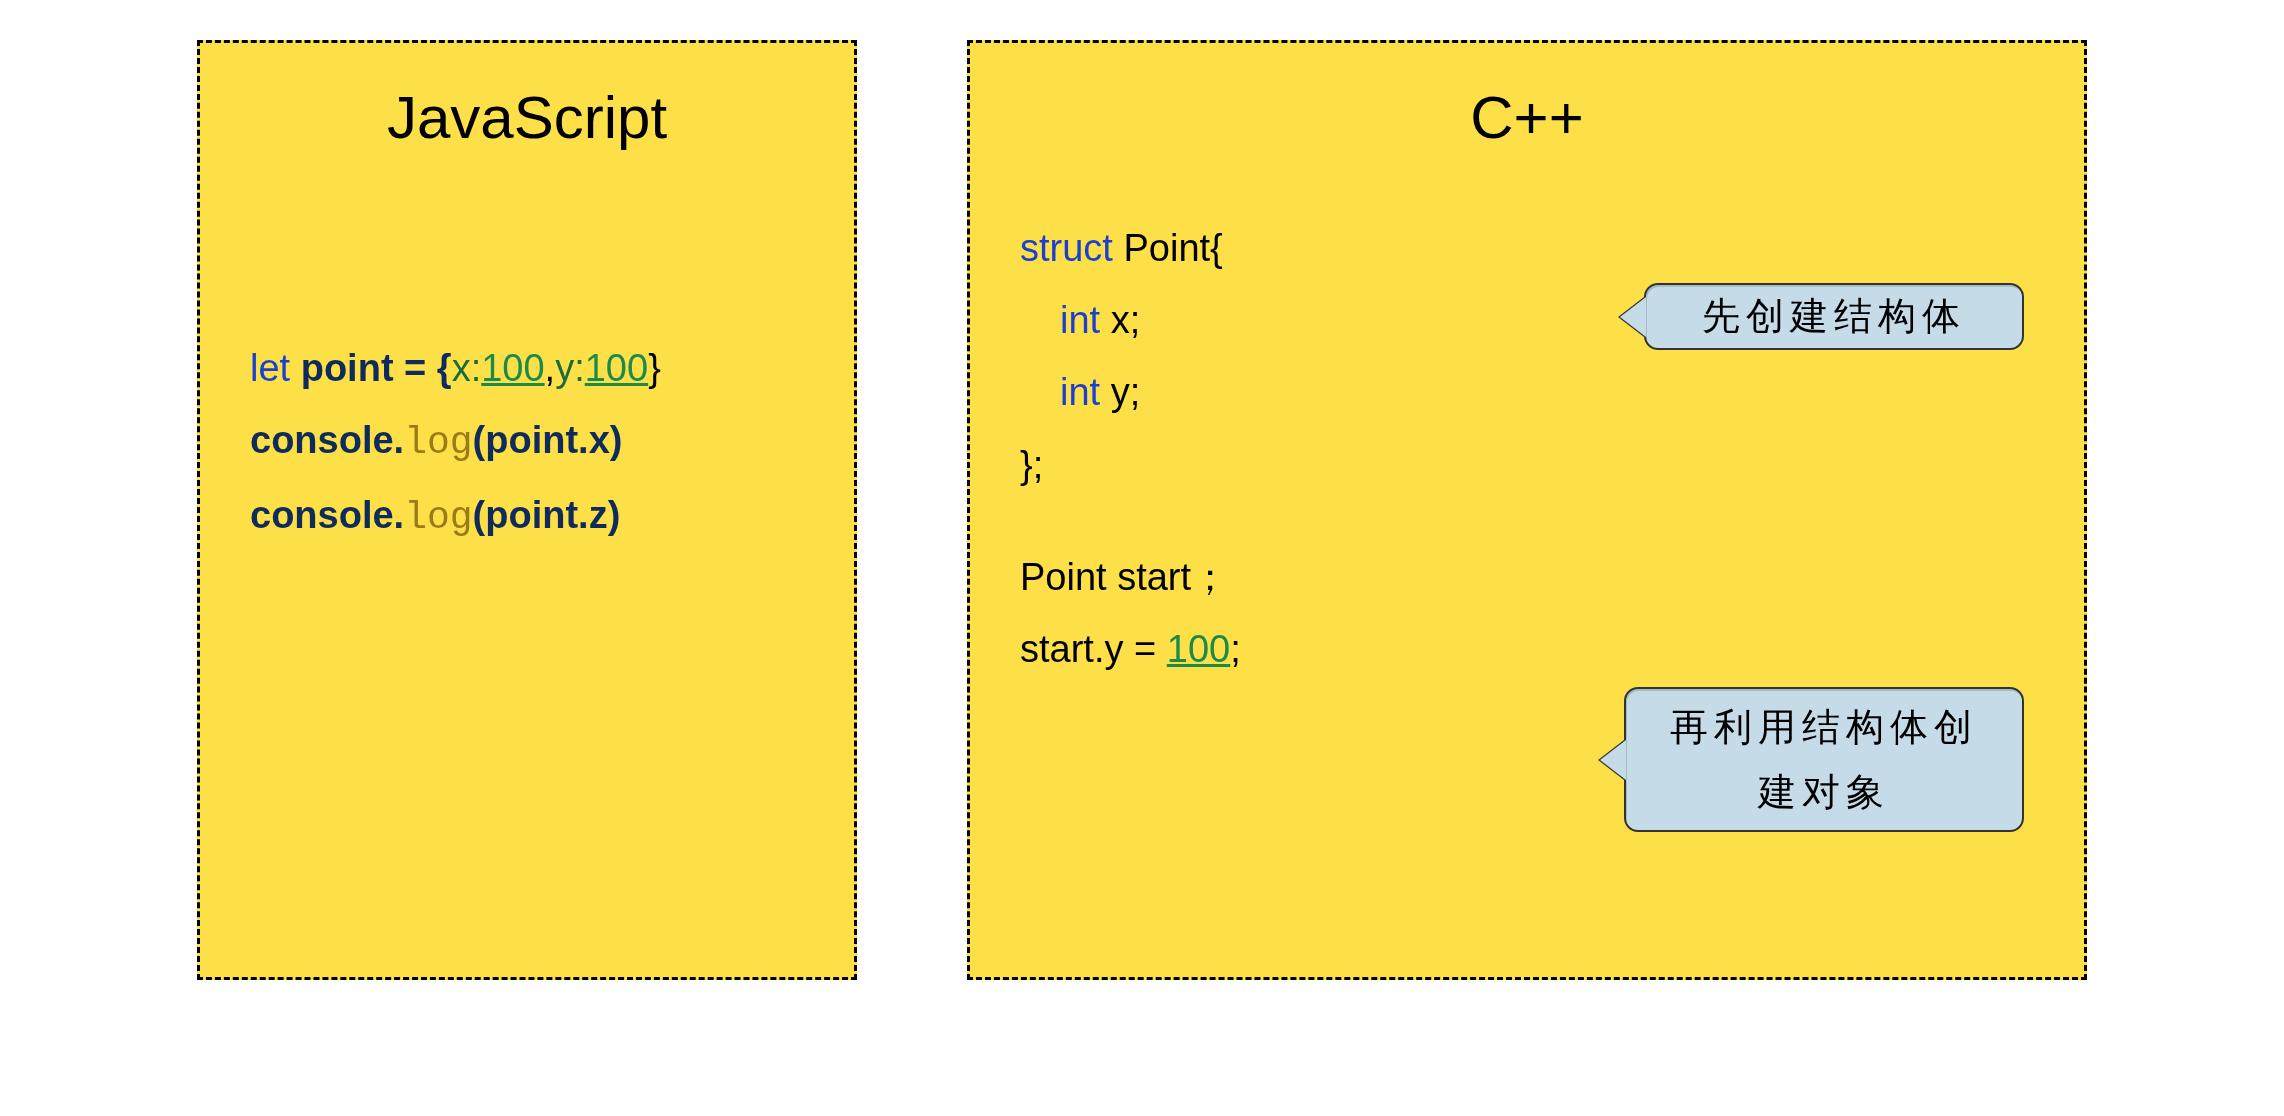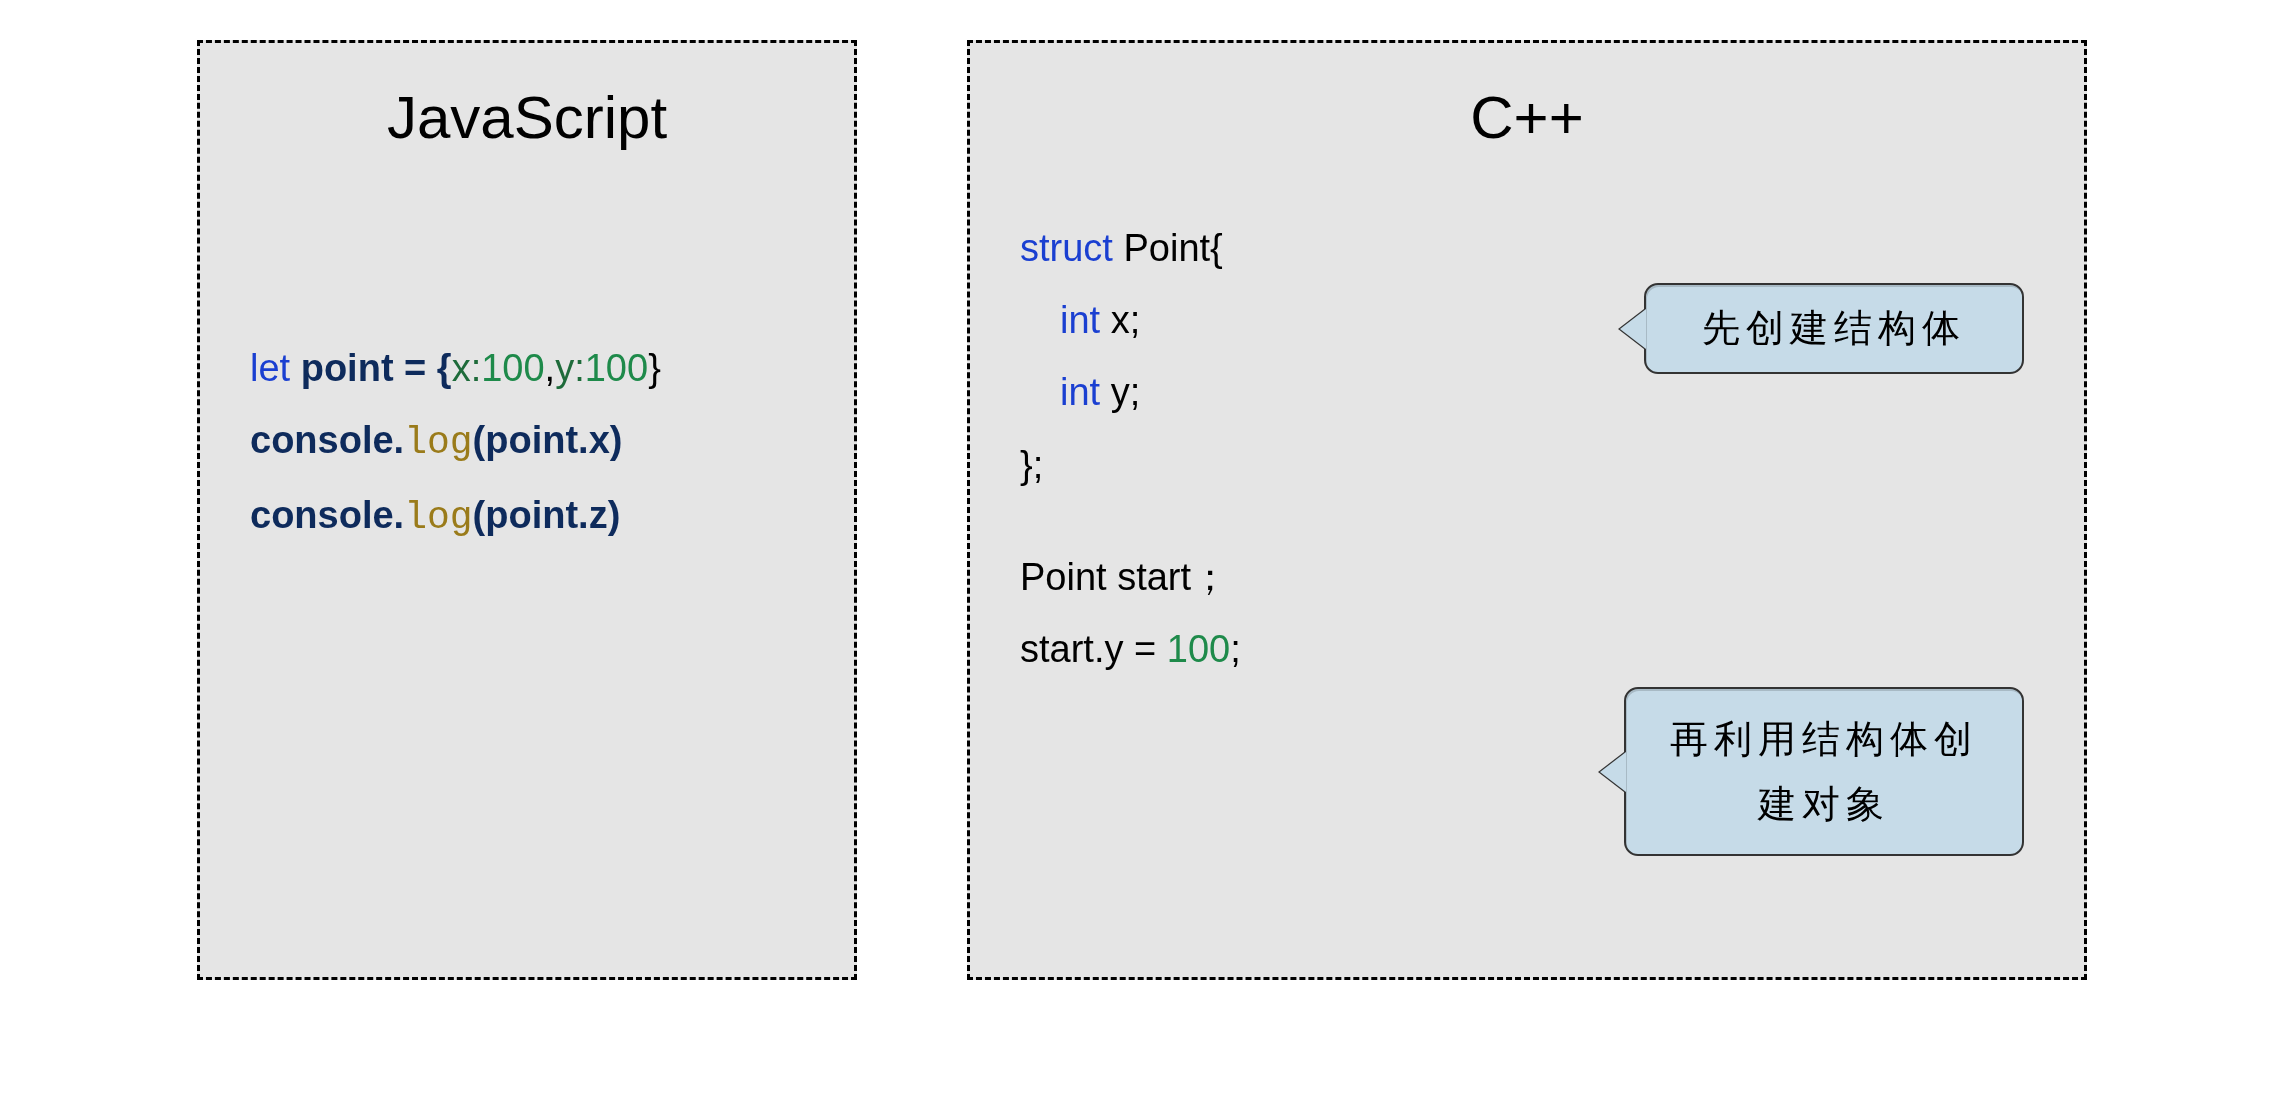--- a/index.html
+++ b/index.html
@@ -8,21 +8,21 @@
     padding: 40px;
     background: #ffffff;
     font-family: "Comic Sans MS", "Segoe Script", cursive, sans-serif;
     display: flex;
     gap: 110px;
     justify-content: center;
     align-items: flex-start;
   }
   .panel {
     border: 3px dashed #000;
-    background: #e5e5e5;
+    background: #fde047;
     position: relative;
     padding: 20px 30px 30px 30px;
   }
   .panel-js {
     width: 660px;
     height: 940px;
   }
   .panel-cpp {
     width: 1120px;
     height: 940px;
@@ -36,34 +36,34 @@
   }
   .code-block {
     font-size: 38px;
     line-height: 1.9;
     padding-left: 20px;
   }
   .js-code { margin-top: 180px; }
   .cpp-code { margin-top: 60px; }
   .tok-kw   { color: #1a3fd1; }
   .tok-prop { color: #1e6b3a; }
-  .tok-num  { color: #1e8a4a; }
+  .tok-num  { color: #1e8a4a; text-decoration: underline; }
   .tok-fn   { color: #9a7b1a; font-family: Liberation Mono, monospace; }
   .tok-txt  { color: #000; }
   .tok-id   { color: #0e2b5c; font-weight: bold; }
   .indent   { display: inline-block; width: 40px; }
   .code-line { white-space: nowrap; }
   .gap { height: 40px; }
 
   .callout {
     position: absolute;
     background: #c6dbe8;
     border: 2px solid #333;
     border-radius: 14px;
-    padding: 18px 26px;
+    padding: 6px 26px;
     font-size: 38px;
     color: #000;
     text-align: center;
     letter-spacing: 6px;
     box-shadow: 1px 2px 0 rgba(0,0,0,0.15) inset;
   }
   .callout .arrow {
     position: absolute;
     left: -26px;
     top: 50%;

